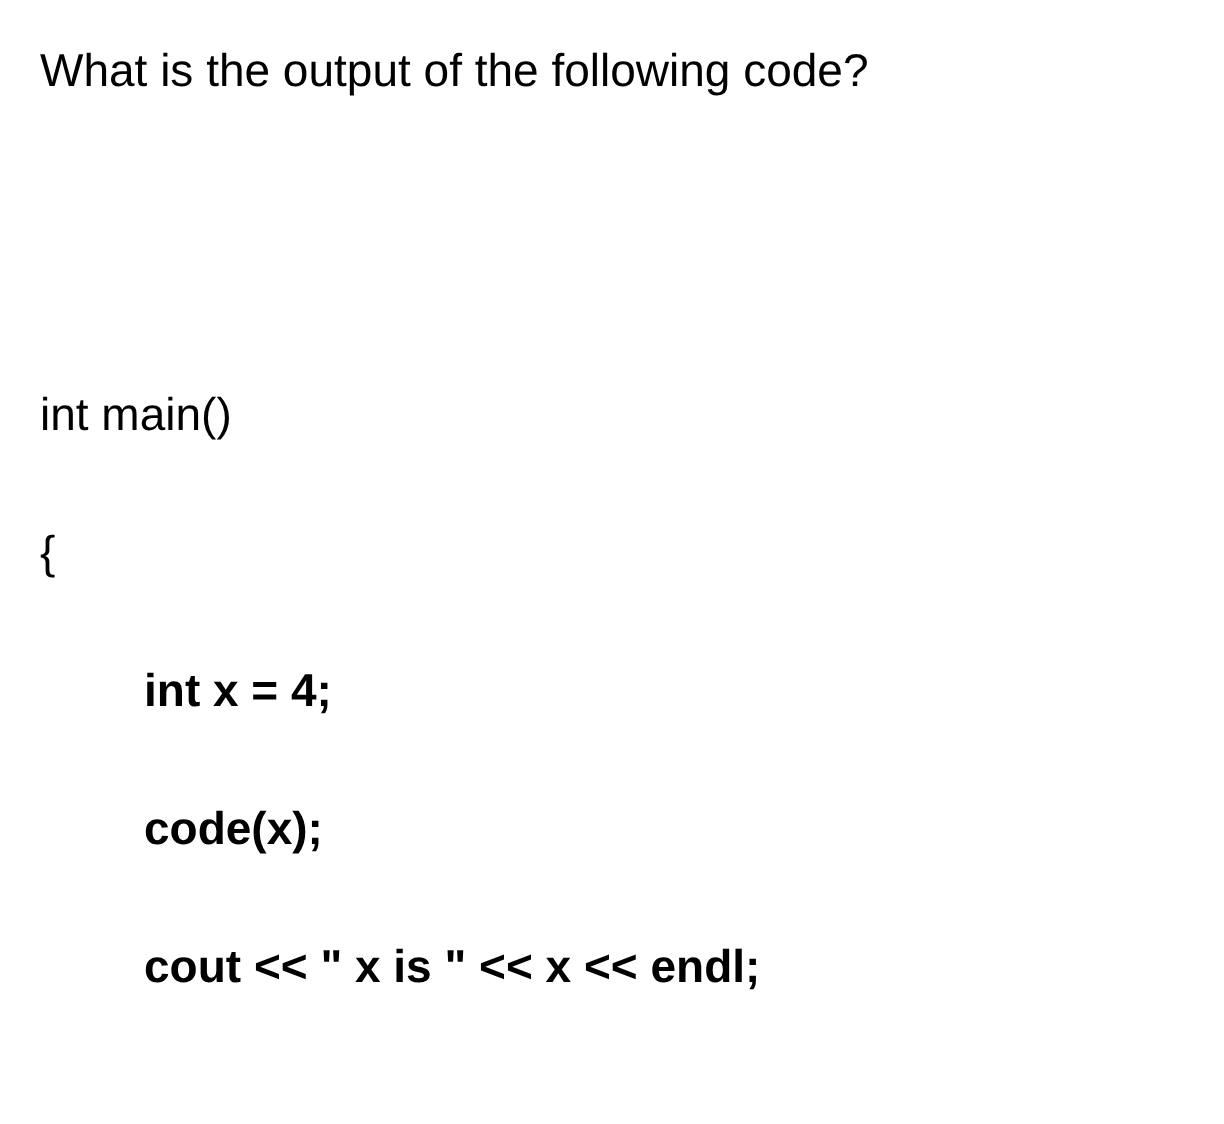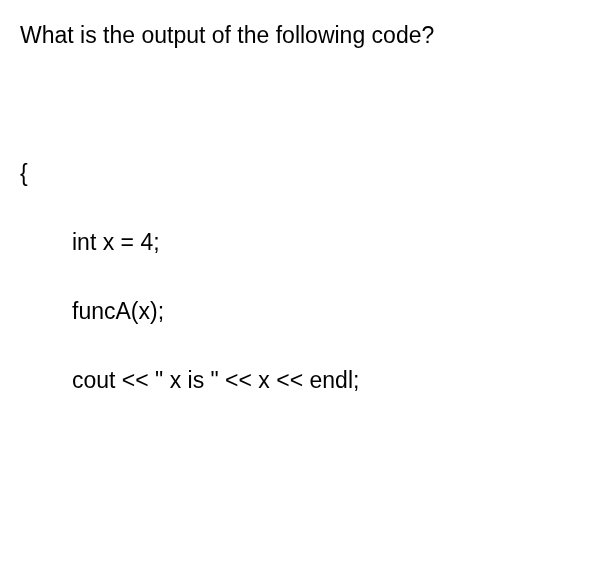--- a/index.html
+++ b/index.html
@@ -11,38 +11,41 @@
       width: 612px;
       height: 562px;
       background: #ffffff;
       font-family: Verdana, Geneva, sans-serif;
       font-size: 23px;
       line-height: 1.5;
       color: #000000;
       padding: 18px 20px;
     }
     .question {
+      margin-bottom: 34px;
     }
     .code-block {
       white-space: pre;
     }
     .indent1 {
       padding-left: 52px;
+      font-weight: bold;
     }
   </style>
 </head>
 <body>
 
 <div class="question">What is the output of the following code?</div>
 
 <div class="code-block">
 <div>&nbsp;</div>
+<div>int main()</div>
 <div>{</div>
 <div class="indent1">int x = 4;</div>
-<div class="indent1">funcA(x);</div>
+<div class="indent1">code(x);</div>
 <div class="indent1">cout &lt;&lt; " x is " &lt;&lt; x &lt;&lt; endl;</div>
 
 
 
 
 
 
 </div>
 
 </body></html>

